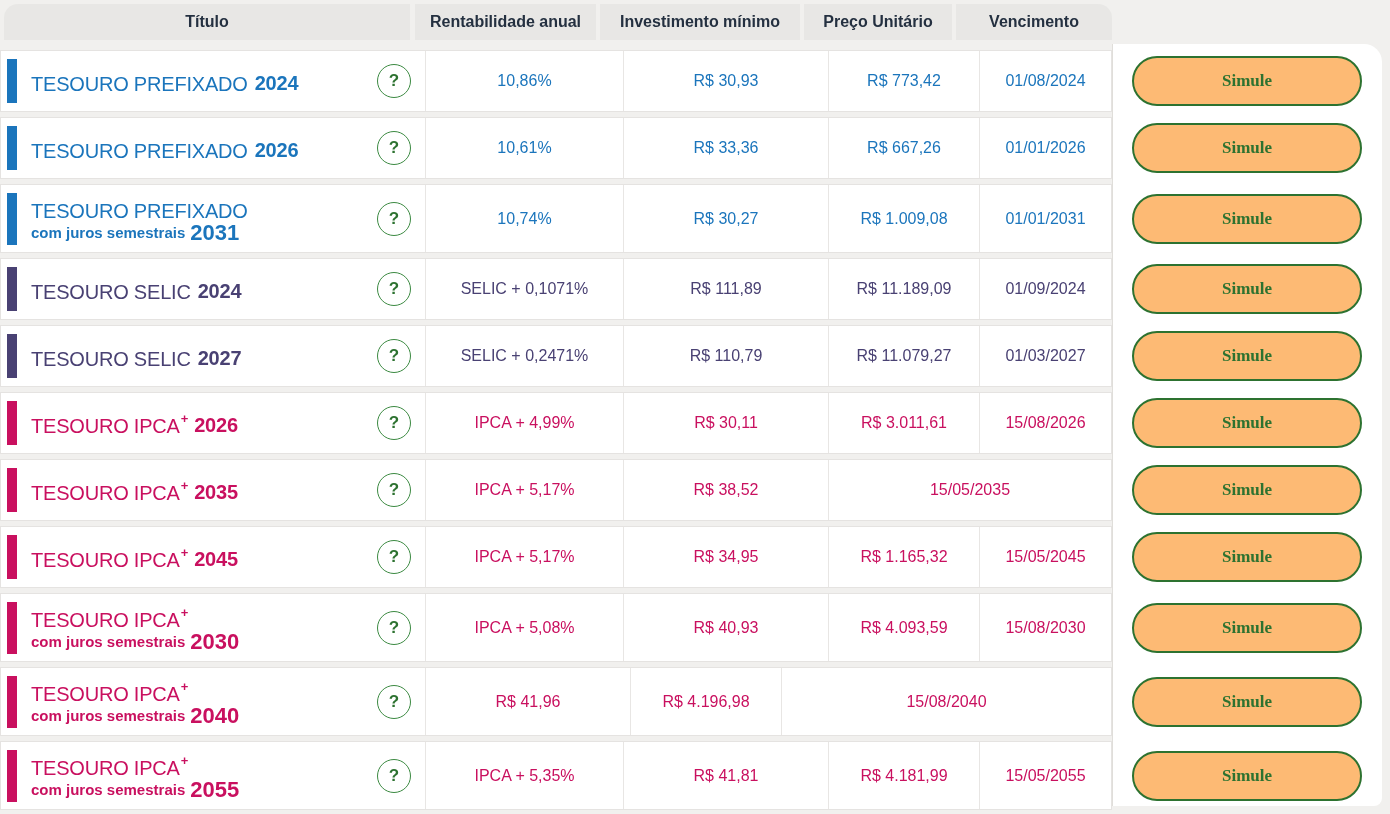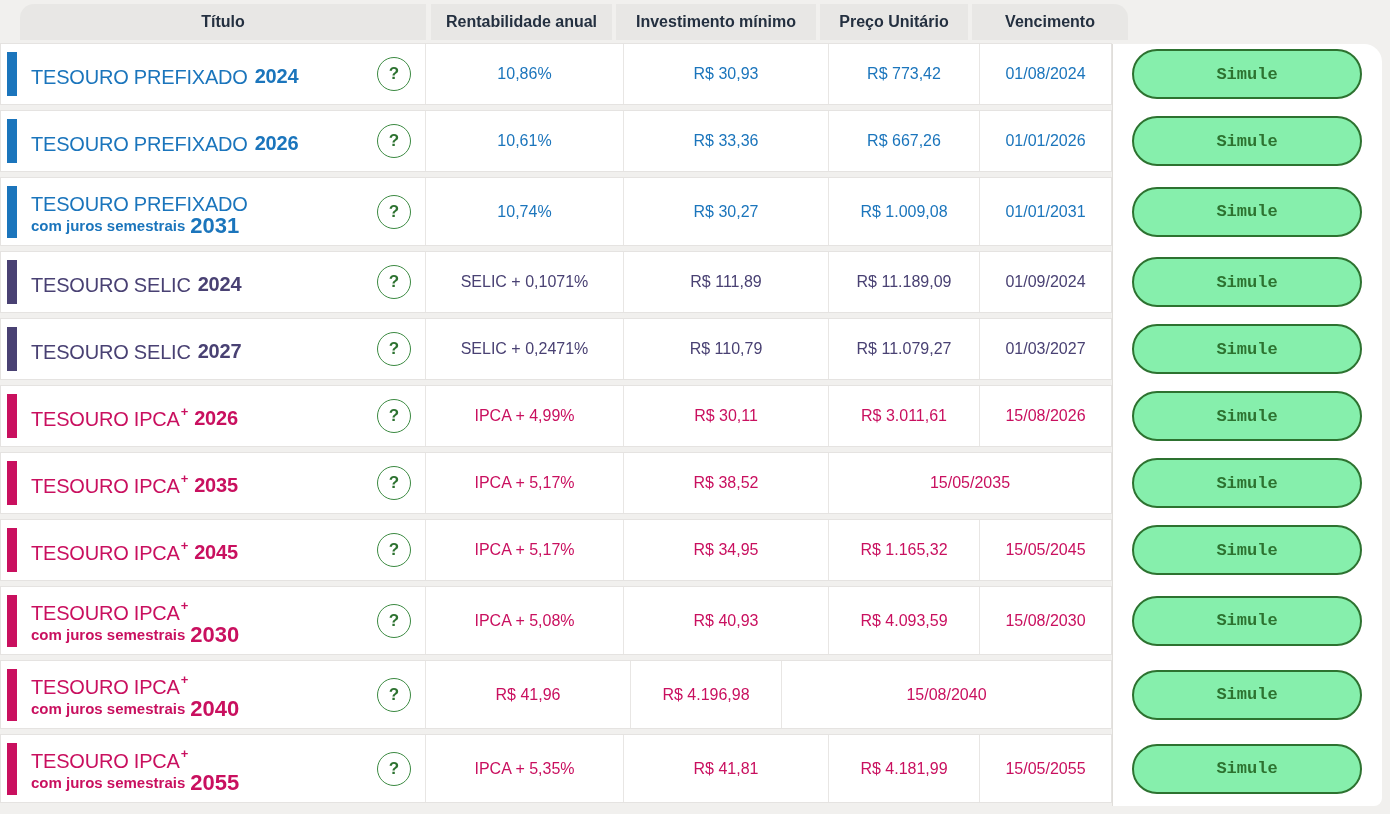--- a/index.html
+++ b/index.html
@@ -5,41 +5,41 @@
   * { margin:0; padding:0; box-sizing:border-box; }
   html,body { width:1390px; height:814px; }
   body {
     position:relative;
     background:#f1f0ee;
     font-family:"Liberation Sans", sans-serif;
     overflow:hidden;
   }
 
   
-  .header { position:absolute; top:4px; left:20px; display:flex; }
+  .header { position:absolute; top:4px; left:4px; display:flex; }
   .hcell {
     height:36px; background:#e8e7e5; color:#243040;
     font-size:16px; font-weight:bold;
     display:flex; align-items:center; justify-content:center;
   }
   .h0 { width:406px; border-radius:14px 0 0 0; }
   .h1 { width:181px; margin-left:5px; }
   .h2 { width:200px; margin-left:4px; }
   .h3 { width:148px; margin-left:4px; }
   .h4 { width:156px; margin-left:4px; border-radius:0 14px 0 0; }
 
   
   .sim-panel {
     position:absolute; left:1112px; top:44px; width:270px; height:762px;
     background:#ffffff; border-left:1px solid #e0deda;
     border-radius:0 18px 8px 0;
   }
 
   
-  .rows { position:absolute; top:43px; left:0; width:1390px; }
+  .rows { position:absolute; top:50px; left:0; width:1390px; }
   .row { display:flex; margin-bottom:5px; height:62px; }
   .row.tall { height:69px; }
   .row-main {
     width:1112px; background:#ffffff; display:flex;
     border:1px solid #e5e3e1; position:relative;
   }
   .cell {
     display:flex; align-items:center; justify-content:center;
     border-right:1px solid #e8e6e4; color:var(--c);
     font-weight:normal; font-size:16px;
@@ -66,23 +66,23 @@
   .help {
     position:absolute; right:14px; top:50%; transform:translateY(-50%);
     width:34px; height:34px; border:1.5px solid #3c8a42; border-radius:50%;
     color:#2d7230; font-weight:bold; font-size:17px;
     display:flex; align-items:center; justify-content:center;
     background:transparent; cursor:pointer;
   }
 
   .c-sim { width:270px; display:flex; align-items:center; justify-content:center; }
   .sim-btn {
-    width:230px; height:50px; background:#86efac;
+    width:230px; height:50px; background:#fdba74;
     border:2px solid #2d7230; border-radius:26px;
-    color:#2d7230; font-family:Liberation Mono, monospace;
+    color:#2d7230; font-family:Liberation Serif, serif;
     font-size:17px; font-weight:bold; cursor:pointer;
   }
 </style>
 </head>
 <body>
 
 <div class="sim-panel"></div>
 
 <div class="header">
   <div class="hcell h0">Título</div>

